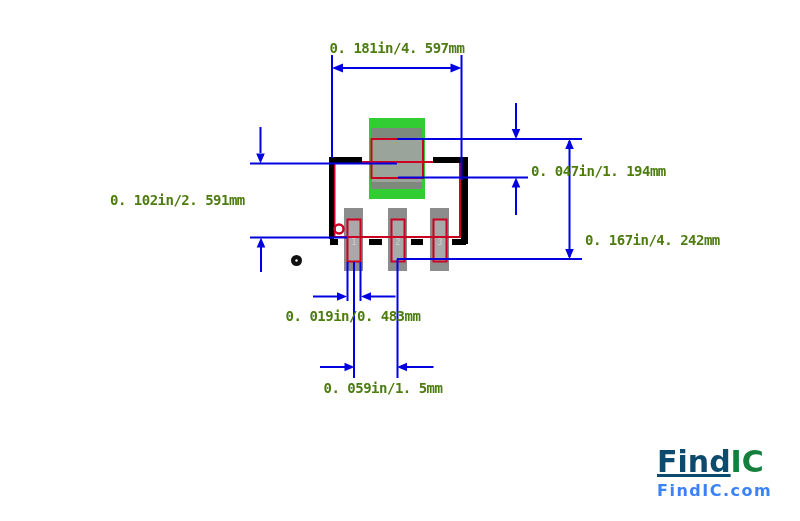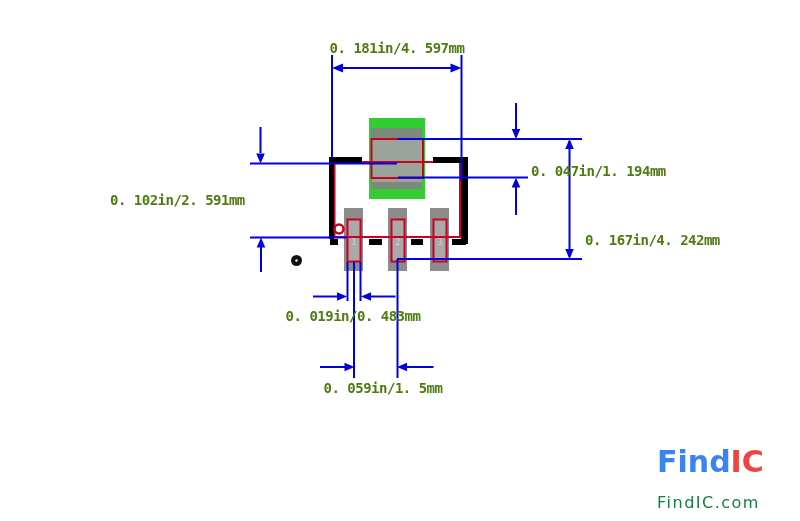--- a/index.html
+++ b/index.html
@@ -29,27 +29,27 @@
     width: 130px;
     text-align: left;
     line-height: 1;
   }
   .logo-main {
     font-size: 30px;
     font-weight: bold;
     letter-spacing: 0px;
     font-family: "DejaVu Sans", sans-serif;
   }
-  .logo-main .find { color: #3b82f6; }
-  .logo-main .ic   { color: #ef4444; }
+  .logo-main .find { color: #0c4a6e; text-decoration: underline; }
+  .logo-main .ic   { color: #15803d; }
   .logo-url {
-    margin-top: 18px;
+    margin-top: 6px;
     font-size: 16px;
-    font-weight: normal;
-    color: #15803d;
+    font-weight: bold;
+    color: #3b82f6;
     letter-spacing: 1.5px;
     font-family: "DejaVu Sans", sans-serif;
   }
 </style>
 </head>
 <body>
 
 <div class="canvas">
 
   <svg width="800" height="521" viewBox="0 0 800 521">

